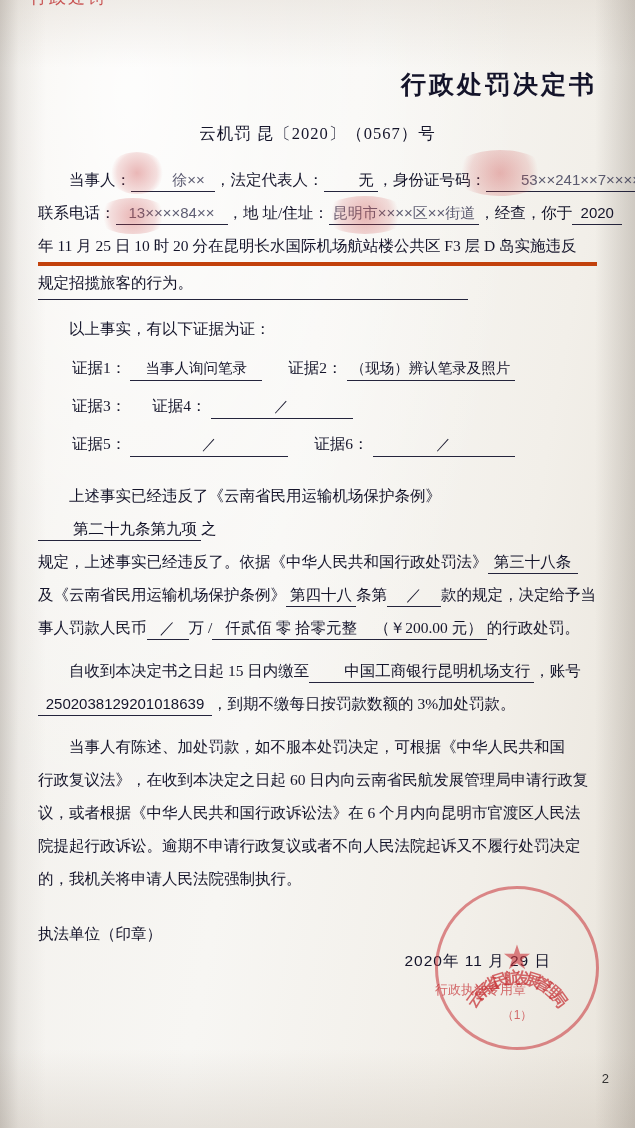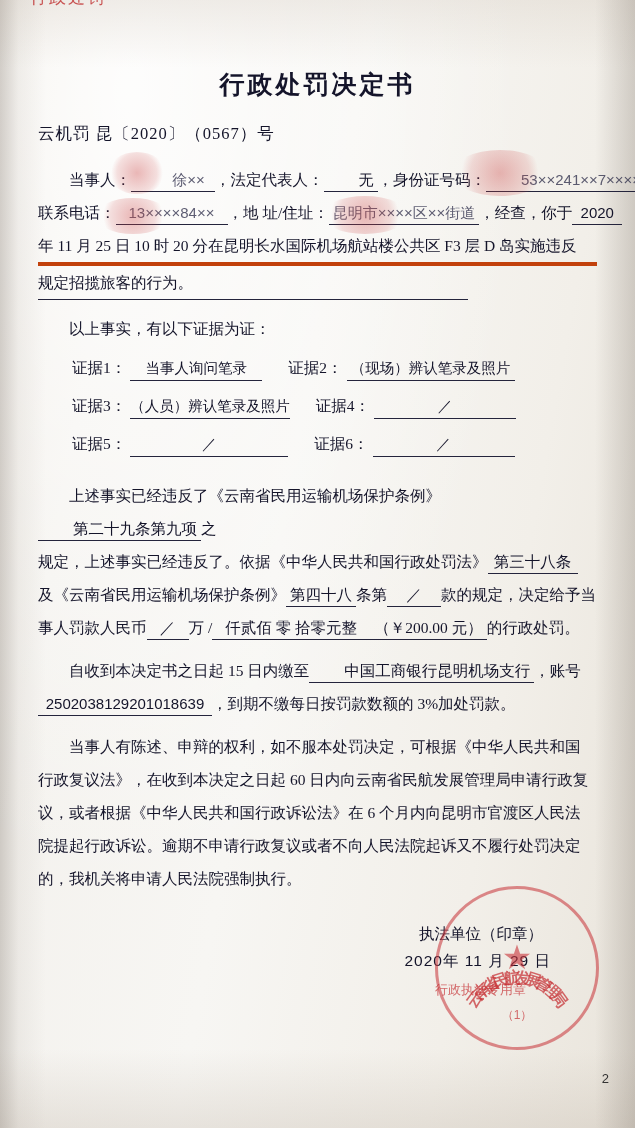--- a/index.html
+++ b/index.html
@@ -65,28 +65,28 @@
     font-size: 17px;
     letter-spacing: 2px;
     opacity: .85;
     overflow:hidden;
     font-family:"Liberation Sans", sans-serif;
   }
 
   h1.doc-title{
     margin: 0;
     padding-top: 68px;
-    text-align: center;
+    text-align: right;
     font-size: 25px;
     font-weight: bold;
     letter-spacing: 3px;
     font-family: "Liberation Serif", serif;
   }
   .doc-number{
-    text-align: left;
+    text-align: center;
     font-size: 16.5px;
     margin-top: 22px;
     letter-spacing: 1px;
   }
 
   .body-text{
     margin-top: 18px;
     font-size: 15.5px;
     line-height: 33px;
   }
@@ -141,21 +141,21 @@
     text-align:center;
     margin-left: 4px;
     line-height: 24px;
     font-family: "Liberation Sans", sans-serif;
     font-size: 14.5px;
   }
   .ev-gap{ width: 26px; }
 
   .sig-block{
     margin-top: 22px;
-    text-align: right;
+    text-align: left;
     padding-right: 54px;
     font-size: 15.5px;
     line-height: 34px;
   }
   .date-line{
     text-align: right;
     padding-right: 46px;
     font-size: 15.5px;
   }
   .date-num{
@@ -274,21 +274,20 @@
         </div>
         <div class="ev-gap"></div>
         <div class="ev-cell">
           <span class="ev-label">证据2：</span>
           <span class="ev-blank" style="min-width:168px">（现场）辨认笔录及照片</span>
         </div>
       </div>
       <div class="ev-row">
         <div class="ev-cell">
           <span class="ev-label">证据3：</span>
-          <span class="ev-blank" style="min-width:158px">（人员）辨认笔录及照片</span>
         </div>
         <div class="ev-gap"></div>
         <div class="ev-cell">
           <span class="ev-label">证据4：</span>
           <span class="ev-blank" style="min-width:142px">／</span>
         </div>
       </div>
       <div class="ev-row">
         <div class="ev-cell">
           <span class="ev-label">证据5：</span>
@@ -307,21 +306,21 @@
     <p class="para noindent"><span>规定，上述事实已经违反了。依据《中华人民共和国行政处罚法》</span><span class="fill" style="min-width:82px">第三十八条</span></p>
 
     <p class="para noindent"><span>及《云南省民用运输机场保护条例》</span><span class="fill" style="min-width:62px">第四十八</span><span>条第</span><span class="fill" style="min-width:46px">／</span><span>款的规定，决定给予当</span></p>
 
     <p class="para noindent"><span>事人罚款人民币</span><span class="fill" style="min-width:34px">／</span><span>万 /</span><span class="fill" style="min-width:150px">仟贰佰 零 拾零元整</span><span class="fill" style="min-width:106px">（￥200.00 元）</span><span>的行政处罚。</span></p>
 
     <p class="para" style="margin-top:10px"><span>自收到本决定书之日起 15 日内缴至</span><span class="fill" style="min-width:164px">中国工商银行昆明机场支行</span><span>，账号</span></p>
 
     <p class="para noindent"><span class="fill" style="min-width:166px; font-family:'Liberation Sans', sans-serif; font-size:15px;">2502038129201018639</span><span>，到期不缴每日按罚款数额的 3%加处罚款。</span></p>
 
-    <p class="para" style="margin-top:10px">当事人有陈述、申辩的权利，如不服本处罚决定，可根据《中华人民共和国</p>
+    <p class="para" style="margin-top:10px">当事人有陈述、加处罚款，如不服本处罚决定，可根据《中华人民共和国</p>
     <p class="para noindent">行政复议法》，在收到本决定之日起 60 日内向云南省民航发展管理局申请行政复</p>
     <p class="para noindent">议，或者根据《中华人民共和国行政诉讼法》在 6 个月内向昆明市官渡区人民法</p>
     <p class="para noindent">院提起行政诉讼。逾期不申请行政复议或者不向人民法院起诉又不履行处罚决定</p>
     <p class="para noindent">的，我机关将申请人民法院强制执行。</p>
 
   </div>
 
   <div class="sig-block">执法单位（印章）</div>
   <div class="date-line">
     <span class="date-num">2020年 11 月 29 日</span>

